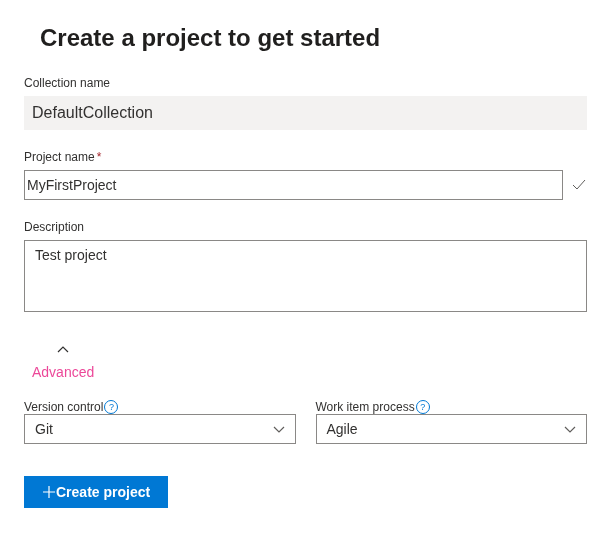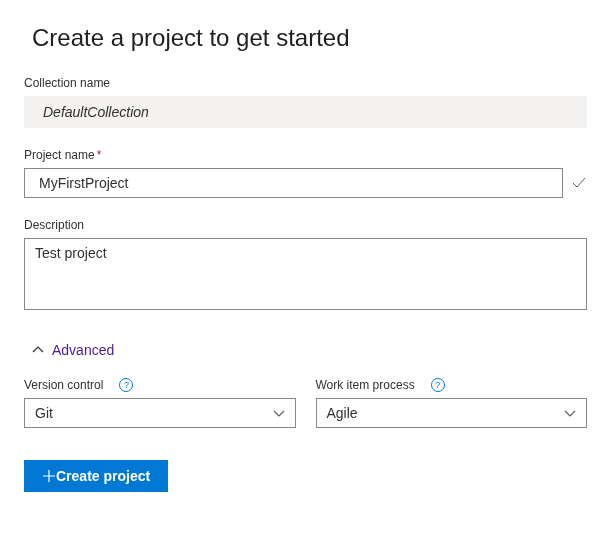--- a/index.html
+++ b/index.html
@@ -6,45 +6,44 @@
     body {
       margin: 0;
       padding: 24px;
       font-family: "Segoe UI", -apple-system, BlinkMacSystemFont, sans-serif;
       color: #323130;
       background: #fff;
       width: 611px;
     }
     .page-title {
       font-size: 24px;
-      font-weight: 400;
-      margin: 0 0 24px 8px;
+      font-weight: 700;
+      margin: 0 0 24px 16px;
       color: #201f1e;
     }
     .field-group { margin-bottom: 20px; }
     .field-label {
       font-size: 12px;
       color: #323130;
       margin-bottom: 6px;
       display: block;
     }
     .required-star { color: #a4262c; margin-left: 2px; }
     .readonly-field {
       background: #f3f2f1;
-      padding: 8px 19px;
-      font-size: 14px;
+      padding: 8px 8px;
+      font-size: 16px;
       color: #323130;
       border: none;
-      font-style: italic;
     }
     .input-row { display: flex; align-items: center; gap: 8px; }
     .text-input {
       width: 100%;
       border: 1px solid #8a8886;
-      padding: 6px 14px;
+      padding: 6px 2px;
       font-size: 14px;
       font-family: inherit;
       color: #323130;
       background: #fff;
       outline: none;
     }
     .validation-check {
       color: #605e5c;
       flex-shrink: 0;
       display: flex;
@@ -60,35 +59,35 @@
       resize: none;
       height: 72px;
       outline: none;
     }
     .expander {
       display: inline-flex;
       align-items: center;
       gap: 8px;
       cursor: pointer;
       font-size: 14px;
-      color: #4c1d95;
+      color: #ec4899;
       padding: 4px 0;
       margin: 4px 0 16px 8px;
+      flex-direction: column;
     }
     .expander-icon { display: flex; align-items: center; }
     .advanced-row {
       display: flex;
       gap: 20px;
     }
     .advanced-col { flex: 1; }
     .label-with-help {
       display: flex;
       align-items: center;
-      gap: 16px;
-      margin-bottom: 6px;
+      gap: 1px;
     }
     .label-with-help .field-label { margin-bottom: 0; }
     .help-icon {
       width: 14px;
       height: 14px;
       border: 1px solid #0078d4;
       border-radius: 50%;
       display: inline-flex;
       align-items: center;
       justify-content: center;

